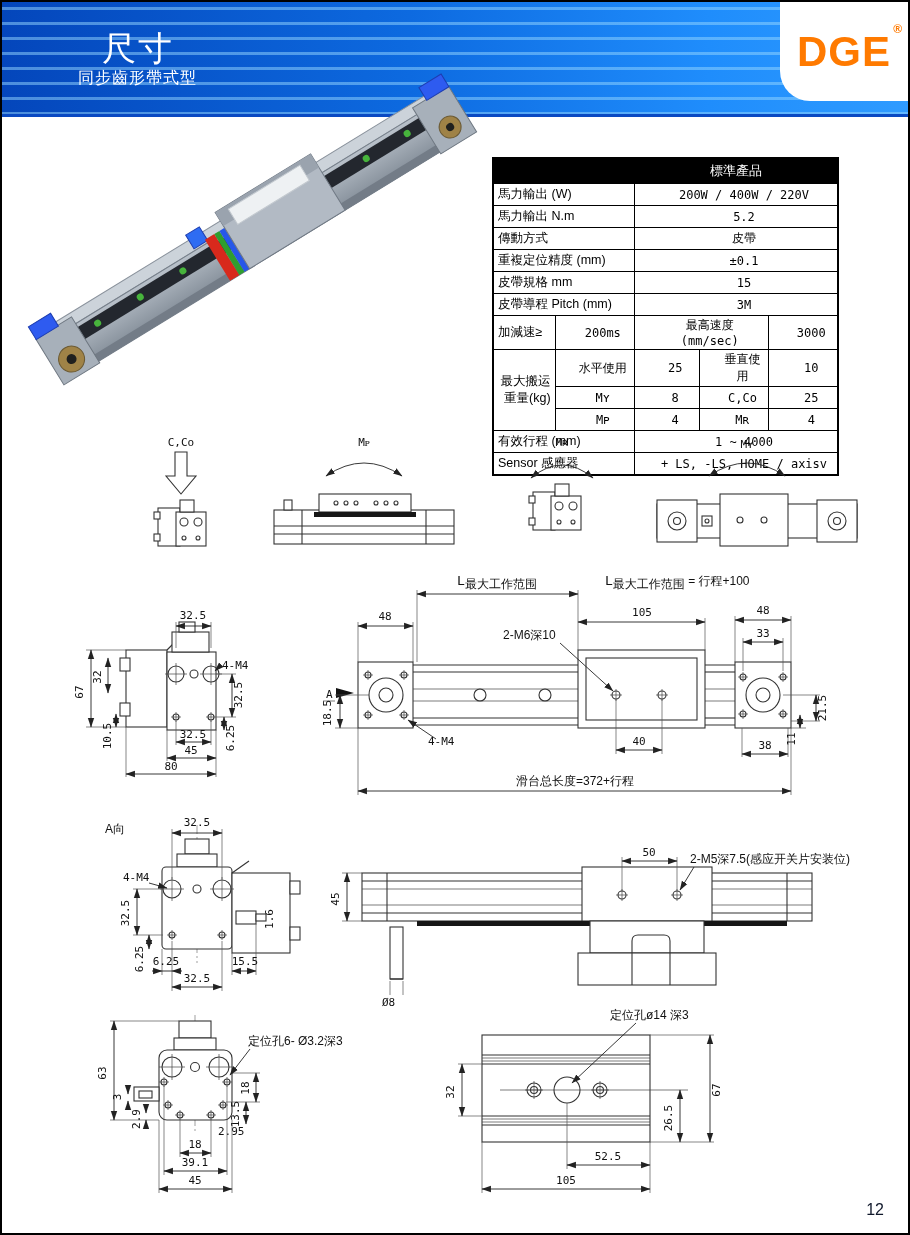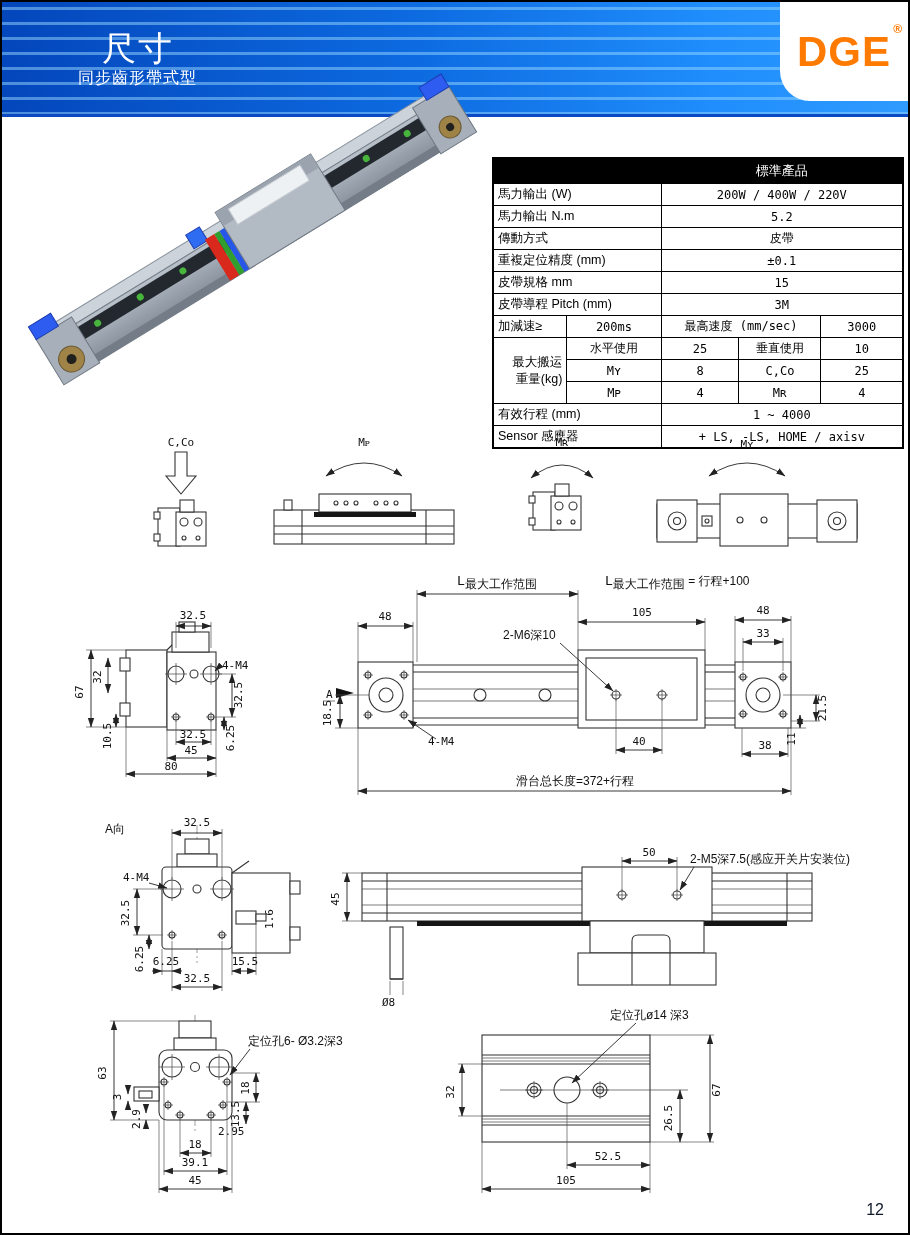--- a/index.html
+++ b/index.html
@@ -14,26 +14,26 @@
   .hdr-title{position:absolute;left:76px;top:24px;color:#fff;font-size:34px;font-weight:normal;letter-spacing:2px;margin-left:24px;}
   .hdr-sub{position:absolute;left:76px;top:66px;color:#fff;font-size:16px;letter-spacing:1px;}
   .logo-box{position:absolute;right:0;top:0;width:128px;height:99px;background:#fff;
             border-bottom-left-radius:30px;display:flex;align-items:center;justify-content:center;}
   .logo{color:#ff7a00;font-size:42px;font-weight:800;letter-spacing:1px;position:relative;}
   .logo .reg{position:absolute;top:-6px;right:-12px;font-size:12px;font-weight:bold;}
   
   .caption{position:absolute;left:84px;top:393px;font-size:15px;font-weight:bold;color:#1789d6;}
   .pageno{position:absolute;right:24px;bottom:14px;font-size:16px;color:#0f172a;}
   
-  table.spec{position:absolute;left:490px;top:155px;width:412px;border-collapse:collapse;
+  table.spec{position:absolute;left:490px;top:155px;width:347px;border-collapse:collapse;
              border:2.5px solid #000;font-size:12.5px;color:#000;}
   table.spec td{border:1px solid #000;height:19px;padding:1px 4px;}
   table.spec .hd td{background:#000;color:#fff;text-align:center;font-size:13px;height:22px;}
   table.spec .lab{text-align:left;white-space:nowrap;}
-  table.spec .val{text-align:center;font-family:"DejaVu Sans Mono","Liberation Sans",monospace;font-size:12px;}
+  table.spec .val{text-align:center;font-family:"DejaVu Sans Mono","Liberation Sans",monospace;font-size:12px;padding-left:20px;}
   table.spec .ctr{text-align:right;padding-left:2px;}
   .pre{white-space:pre-line;}
   
   svg{position:absolute;overflow:visible;}
   svg text{font-family:"DejaVu Sans Mono",monospace;font-size:11px;fill:#111;}
   .cn{font-family:"Liberation Sans",sans-serif;font-size:12px;}
   .ln{fill:none;stroke:#333;stroke-width:1.1;}
   .wh{fill:#fff;stroke:#333;stroke-width:1.1;}
   .thin{stroke:#444;stroke-width:.7;}
   .ext{stroke:#555;stroke-width:.7;fill:none;}

